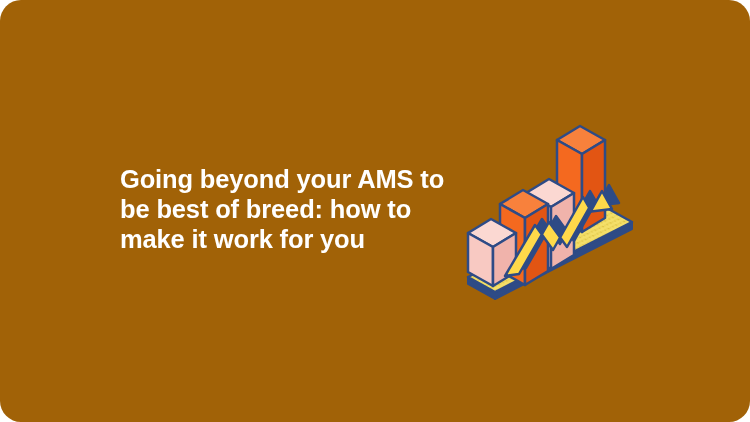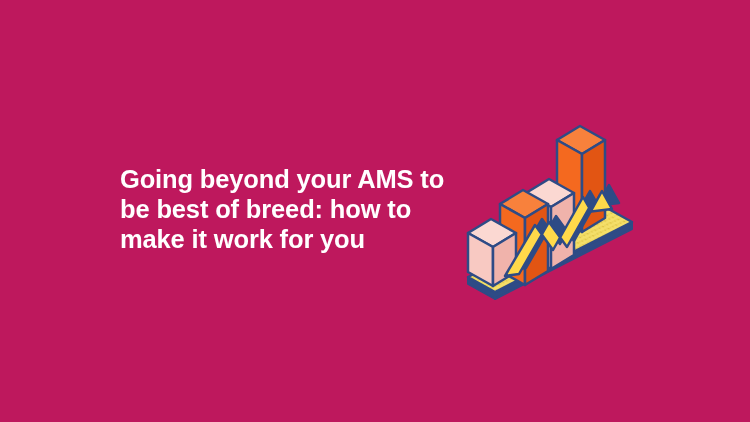--- a/index.html
+++ b/index.html
@@ -51,21 +51,21 @@
   }
   #illustration svg {
     display: block;
     width: 200px;
     height: 205px;
   }
 </style>
 </head>
 <body>
 
-<div id="slide" style="background: #be185d;">
+<div id="slide" style="background: #a16207; border-radius: 21px;">
 
   <div id="title-block">
     <h1 id="slide-title" style="color: rgb(255, 255, 255);">Going beyond your AMS to
 be best of breed: how to
 make it work for you</h1>
   </div>
 
   <div id="illustration">
     <svg viewBox="0 0 200 205" xmlns="http://www.w3.org/2000/svg">
       <defs>

